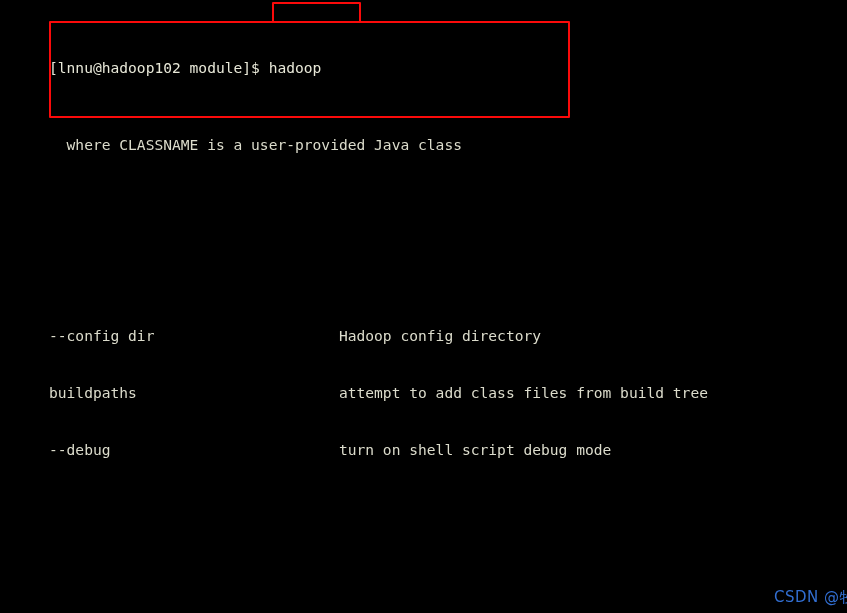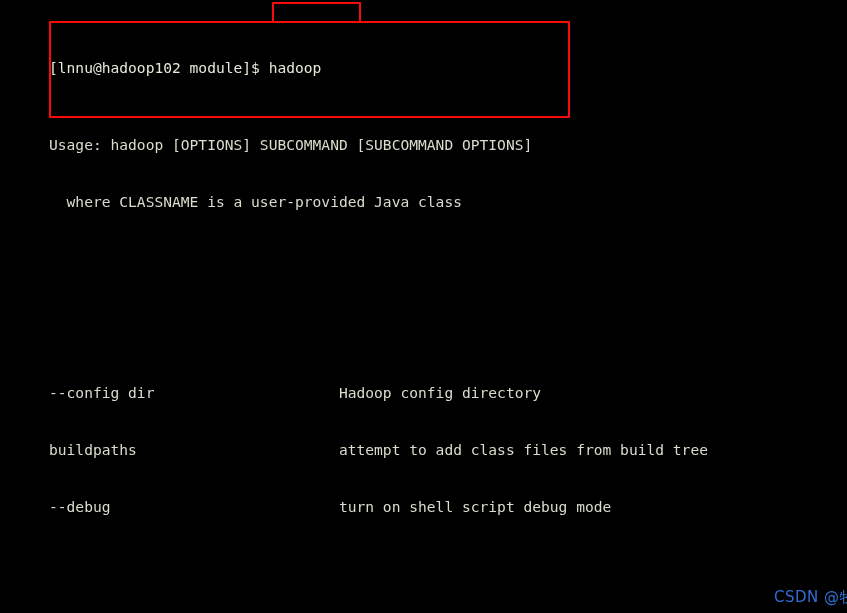--- a/index.html
+++ b/index.html
@@ -79,21 +79,20 @@
 </style>
 </head>
 <body>
 
 <div id="terminal">
 
   <div class="screen">
 
     <div class="line prompt-line"><span>[lnnu@hadoop102 module]$ </span><span>hadoop</span></div>
 
-    <div class="line">Usage: hadoop [OPTIONS] SUBCOMMAND [SUBCOMMAND OPTIONS]</div>
     <div class="line">  where CLASSNAME is a user-provided Java class</div>
     <div class="line"> </div>
     <div class="line"> </div>
 
     <div class="line">--config dir                     Hadoop config directory</div>
     <div class="line">buildpaths                       attempt to add class files from build tree</div>
     <div class="line">--debug                          turn on shell script debug mode</div>
     
     
     

